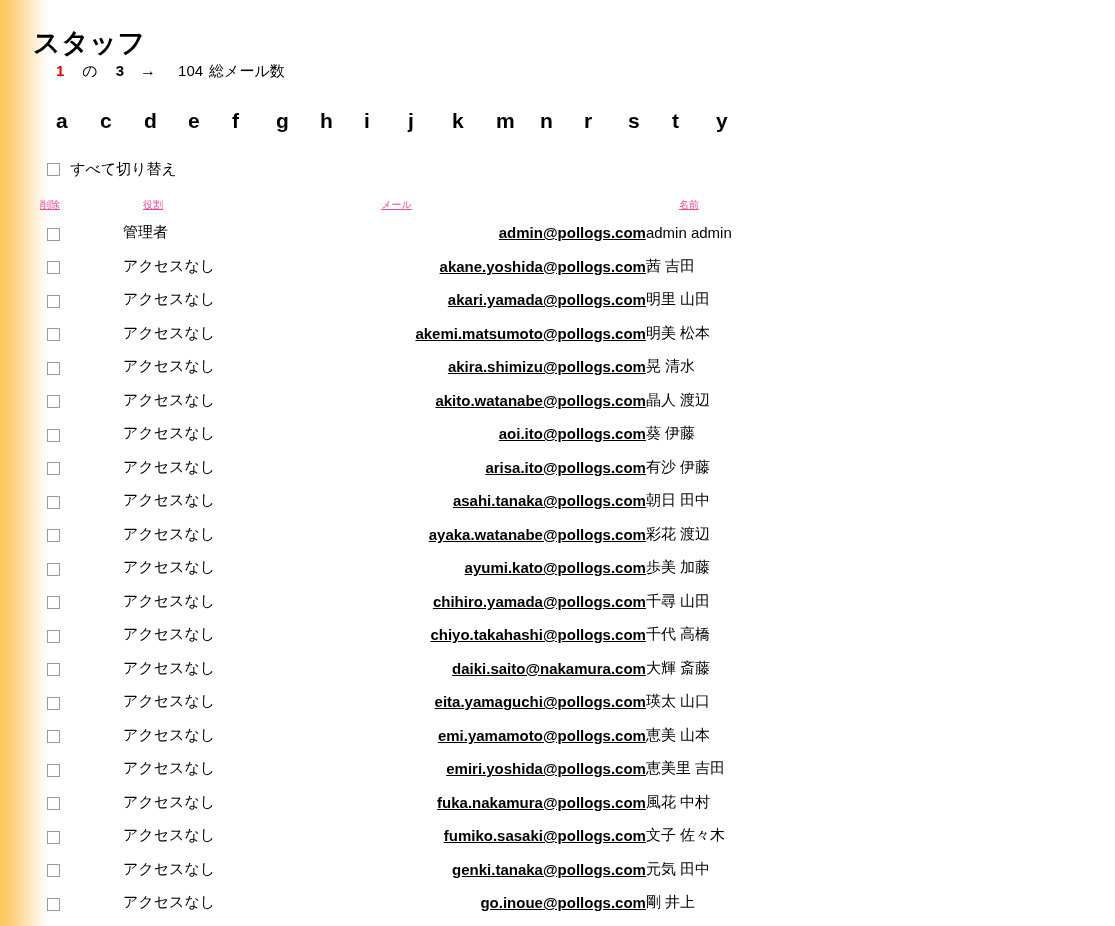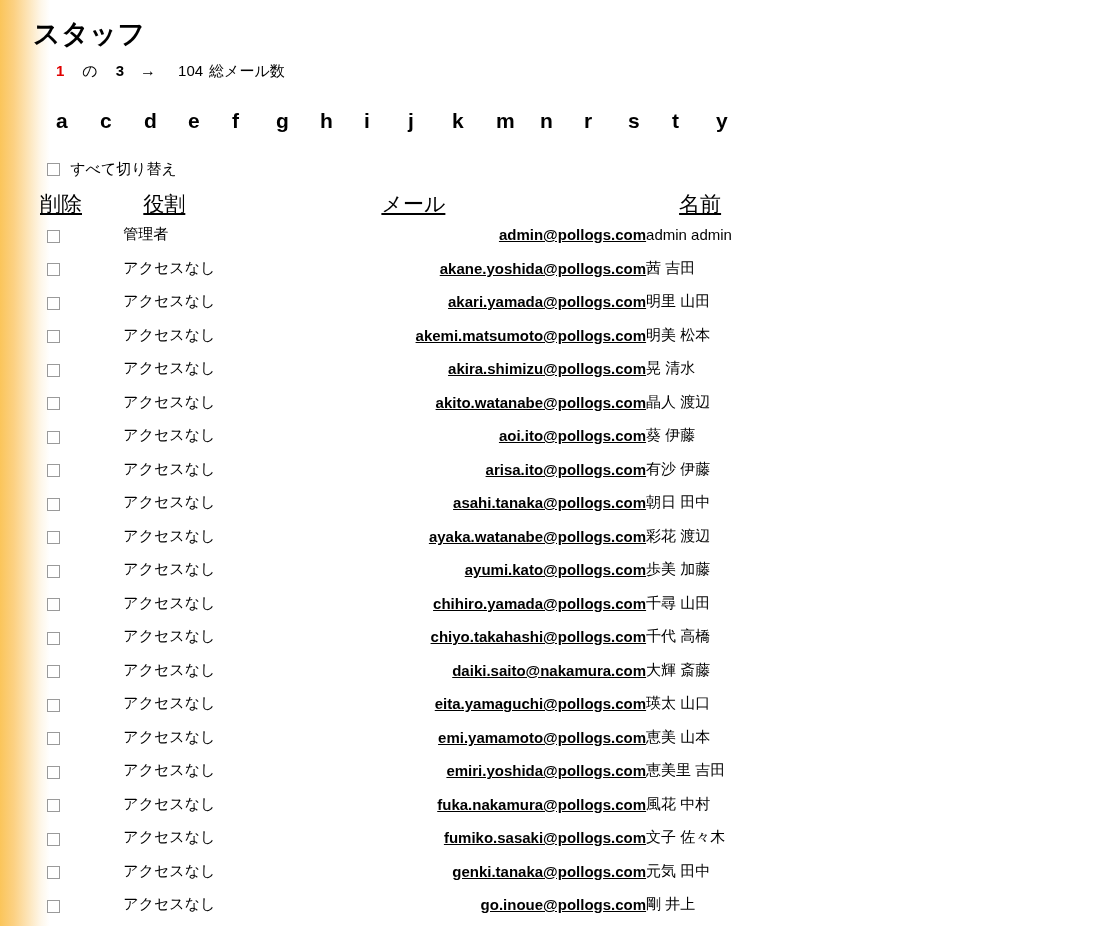--- a/index.html
+++ b/index.html
@@ -38,21 +38,20 @@
 
   #page-title {
     position: absolute;
     left: 33px;
     top: 7px;
     font-size: 27px;
     font-weight: bold;
     letter-spacing: 0.5px;
     line-height: 36px;
     white-space: nowrap;
-    margin-top: 9px;
   }
 
   
   #pagination {
     position: absolute;
     left: 56px;
     top: 60px;
     font-size: 15px;
     line-height: 22px;
     white-space: nowrap;
@@ -151,24 +150,24 @@
     padding: 0;
     margin: 0;
     font-size: 15px;
     vertical-align: middle;
   }
   #staff-table thead th {
     height: 26px;
     font-weight: normal;
   }
   .th-link {
-    color: #000000;
+    color: #ec4899;
     text-decoration: underline;
     font-weight: normal;
-    font-size: 21px;
+    font-size: 10px;
   }
 
   
   .col-del   { width: 80px; }
   .col-role  { width: 139px; }
   .col-email { width: 320px; }
   .col-name  { width: 576px; }
 
   th.col-del   { text-align: left; padding-left: 40px !important; }
   th.col-role  { text-align: left; padding-left: 34px !important; }

